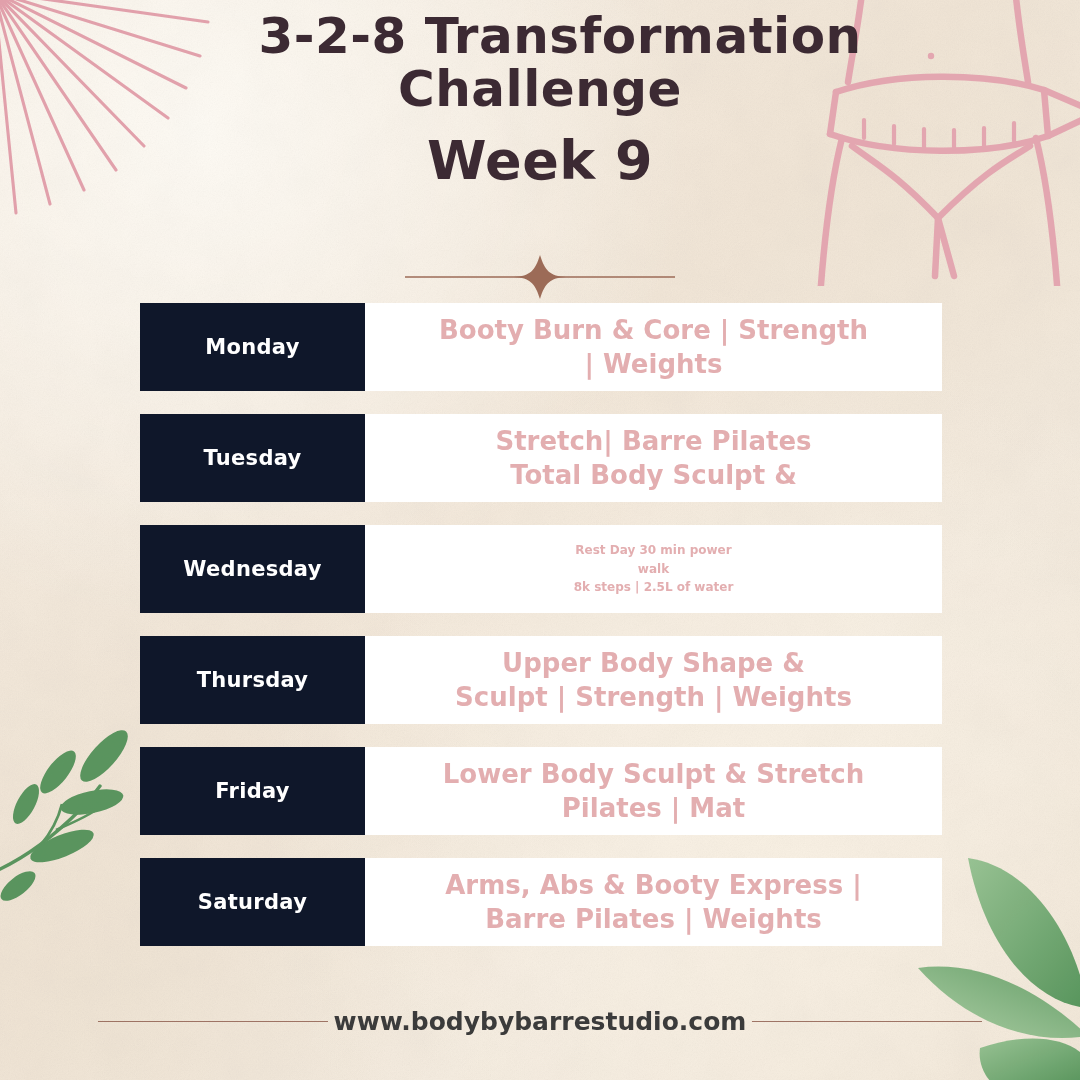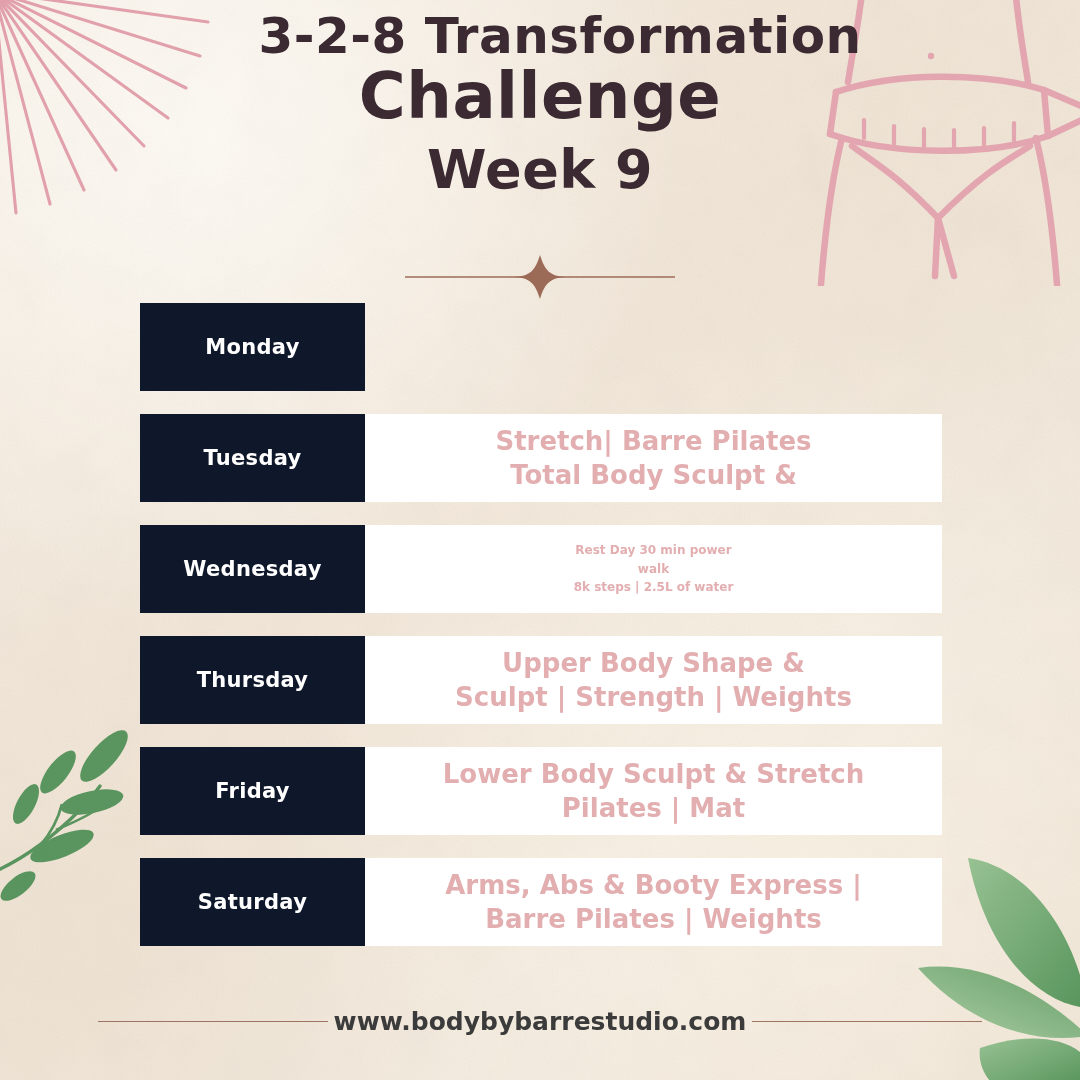--- a/index.html
+++ b/index.html
@@ -30,22 +30,22 @@
   #leaf-left{left:-4px;top:718px;width:190px;height:215px;}
   #leaf-right{right:-8px;top:840px;width:180px;height:245px;}
   
   #header{position:absolute;left:0;right:0;top:10px;text-align:center;}
   .t-line{
     color:#3c2a33;font-weight:bold;letter-spacing:.5px;
     font-family:"DejaVu Sans", sans-serif;
     line-height:1.06;
   }
   #title-1{font-size:50px;padding-left:40px;}
-  #title-2{font-size:64px;}
-  #title-3{font-size:54px;margin-top:10px;}
+  #title-2{font-size:50px;}
+  #title-3{font-size:54px;margin-top:16px;}
   
   #divider{position:absolute;left:0;right:0;top:255px;height:44px;}
   
   #schedule{position:absolute;left:140px;top:303px;width:802px;}
   .row{position:relative;height:88px;margin-bottom:23px;display:flex;}
   .day-cell{
     width:225px;flex:0 0 225px;background:#0f172a;
     display:flex;align-items:center;justify-content:center;
   }
   .day-label{
@@ -191,20 +191,24 @@
 <svg id="divider" viewBox="0 0 1080 44">
   <line x1="405" y1="22" x2="675" y2="22" stroke="#9c6b57" stroke-width="1.6"></line>
   <path d="M540 0 C545 16 550 21 566 22 C550 23 545 28 540 44 C535 28 530 23 514 22 C530 21 535 16 540 0Z" fill="#9c6b57"></path>
 </svg>
 
 <div id="schedule">
     <div class="row">
       <div class="day-cell">
         <span class="day-label">Monday</span>
       </div>
+      <div class="act-cell">
+        <div class="act-line">Booty Burn &amp; Core | Strength</div>
+        <div class="act-line">| Weights</div>
+      </div>
     </div>
     <div class="row">
       <div class="day-cell">
         <span class="day-label">Tuesday</span>
       </div>
       <div class="act-cell">
         <div class="act-line">Stretch| Barre Pilates</div>
         <div class="act-line">Total Body Sculpt &amp;</div>
       </div>
     </div>

